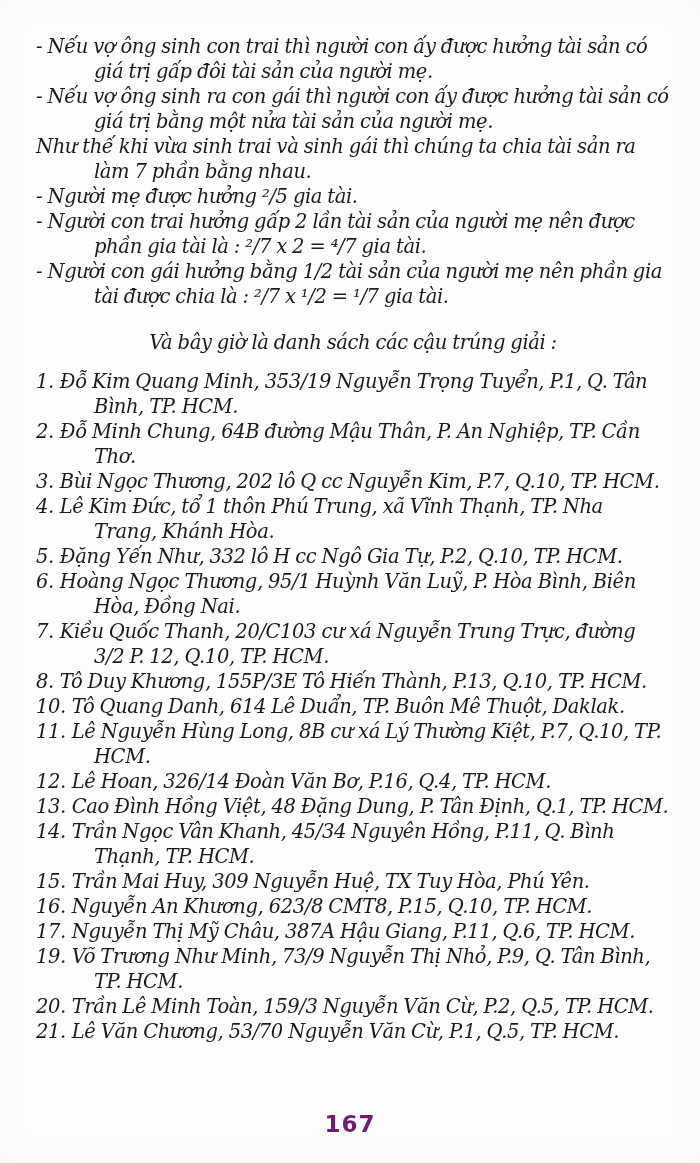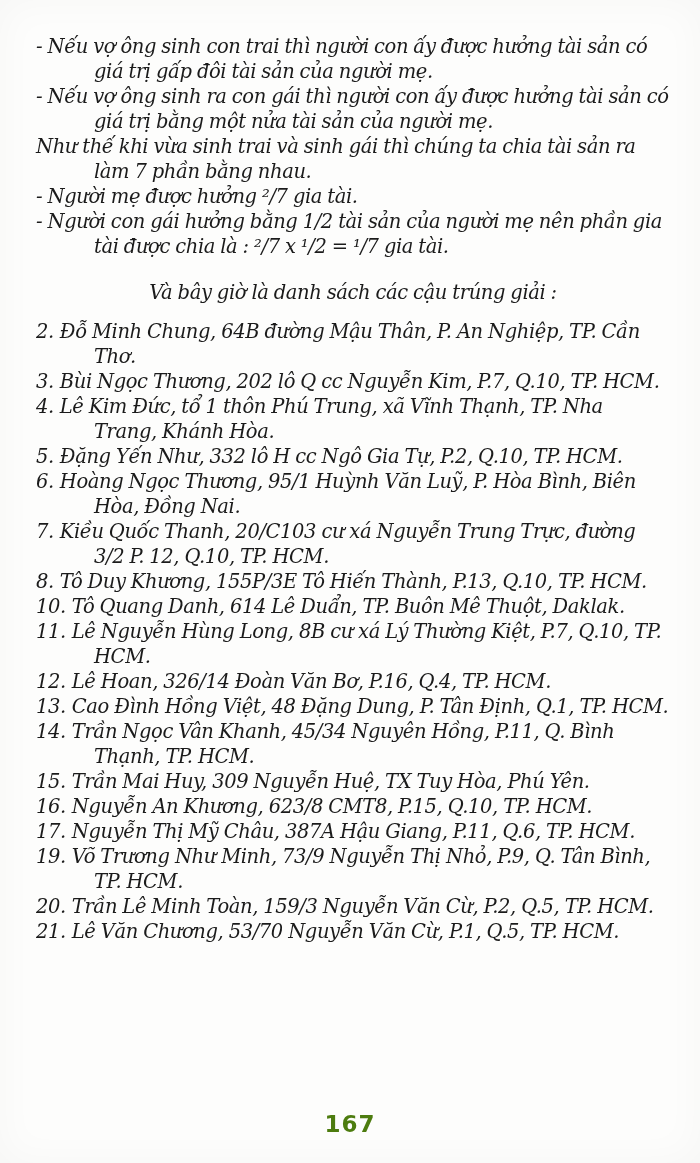--- a/index.html
+++ b/index.html
@@ -50,39 +50,41 @@
     position: absolute;
     left: 0;
     right: 0;
     bottom: 26px;
     text-align: center;
     font-family: "DejaVu Sans", "Liberation Sans", sans-serif;
     font-style: normal;
     font-weight: bold;
     font-size: 23px;
     letter-spacing: 1px;
-    color: #4d7c0f;
+    color: #701a75;
   }
 </style>
 </head>
 <body>
 
 <div class="page">
 
   <div class="intro">
     <p class="para hang">- Nếu vợ ông sinh con trai thì người con ấy được hưởng tài sản có giá trị gấp đôi tài sản của người mẹ.</p>
     <p class="para hang">- Nếu vợ ông sinh ra con gái thì người con ấy được hưởng tài sản có giá trị bằng một nửa tài sản của người mẹ.</p>
     <p class="para hang">Như thế khi vừa sinh trai và sinh gái thì chúng ta chia tài sản ra làm 7 phần bằng nhau.</p>
-    <p class="para hang">- Người mẹ được hưởng ²/7 gia tài.</p>
+    <p class="para hang">- Người mẹ được hưởng ²/5 gia tài.</p>
+    <p class="para hang">- Người con trai hưởng gấp 2 lần tài sản của người mẹ nên được phần gia tài là : ²/7 x 2 = ⁴/7 gia tài.</p>
     <p class="para hang">- Người con gái hưởng bằng 1/2 tài sản của người mẹ nên phần gia tài được chia là : ²/7 x ¹/2 = ¹/7 gia tài.</p>
   </div>
 
   <p class="para heading">Và bây giờ là danh sách các cậu trúng giải :</p>
 
   <div class="winner-list">
+    <p class="para hang"><span class="num">1.</span><span>Đỗ Kim Quang Minh, 353/19 Nguyễn Trọng Tuyển, P.1, Q. Tân Bình, TP. HCM.</span></p>
     <p class="para hang"><span class="num">2.</span><span>Đỗ Minh Chung, 64B đường Mậu Thân, P. An Nghiệp, TP. Cần Thơ.</span></p>
     <p class="para hang"><span class="num">3.</span><span>Bùi Ngọc Thương, 202 lô Q cc Nguyễn Kim, P.7, Q.10, TP. HCM.</span></p>
     <p class="para hang"><span class="num">4.</span><span>Lê Kim Đức, tổ 1 thôn Phú Trung, xã Vĩnh Thạnh, TP. Nha Trang, Khánh Hòa.</span></p>
     <p class="para hang"><span class="num">5.</span><span>Đặng Yến Như, 332 lô H cc Ngô Gia Tự, P.2, Q.10, TP. HCM.</span></p>
     <p class="para hang"><span class="num">6.</span><span>Hoàng Ngọc Thương, 95/1 Huỳnh Văn Luỹ, P. Hòa Bình, Biên Hòa, Đồng Nai.</span></p>
     <p class="para hang"><span class="num">7.</span><span>Kiều Quốc Thanh, 20/C103 cư xá Nguyễn Trung Trực, đường 3/2 P. 12, Q.10, TP. HCM.</span></p>
     <p class="para hang"><span class="num">8.</span><span>Tô Duy Khương, 155P/3E Tô Hiến Thành, P.13, Q.10, TP. HCM.</span></p>
     <p class="para hang"><span class="num">10.</span><span>Tô Quang Danh, 614 Lê Duẩn, TP. Buôn Mê Thuột, Daklak.</span></p>
     <p class="para hang"><span class="num">11.</span><span>Lê Nguyễn Hùng Long, 8B cư xá Lý Thường Kiệt, P.7, Q.10, TP. HCM.</span></p>
     <p class="para hang"><span class="num">12.</span><span>Lê Hoan, 326/14 Đoàn Văn Bơ, P.16, Q.4, TP. HCM.</span></p>

